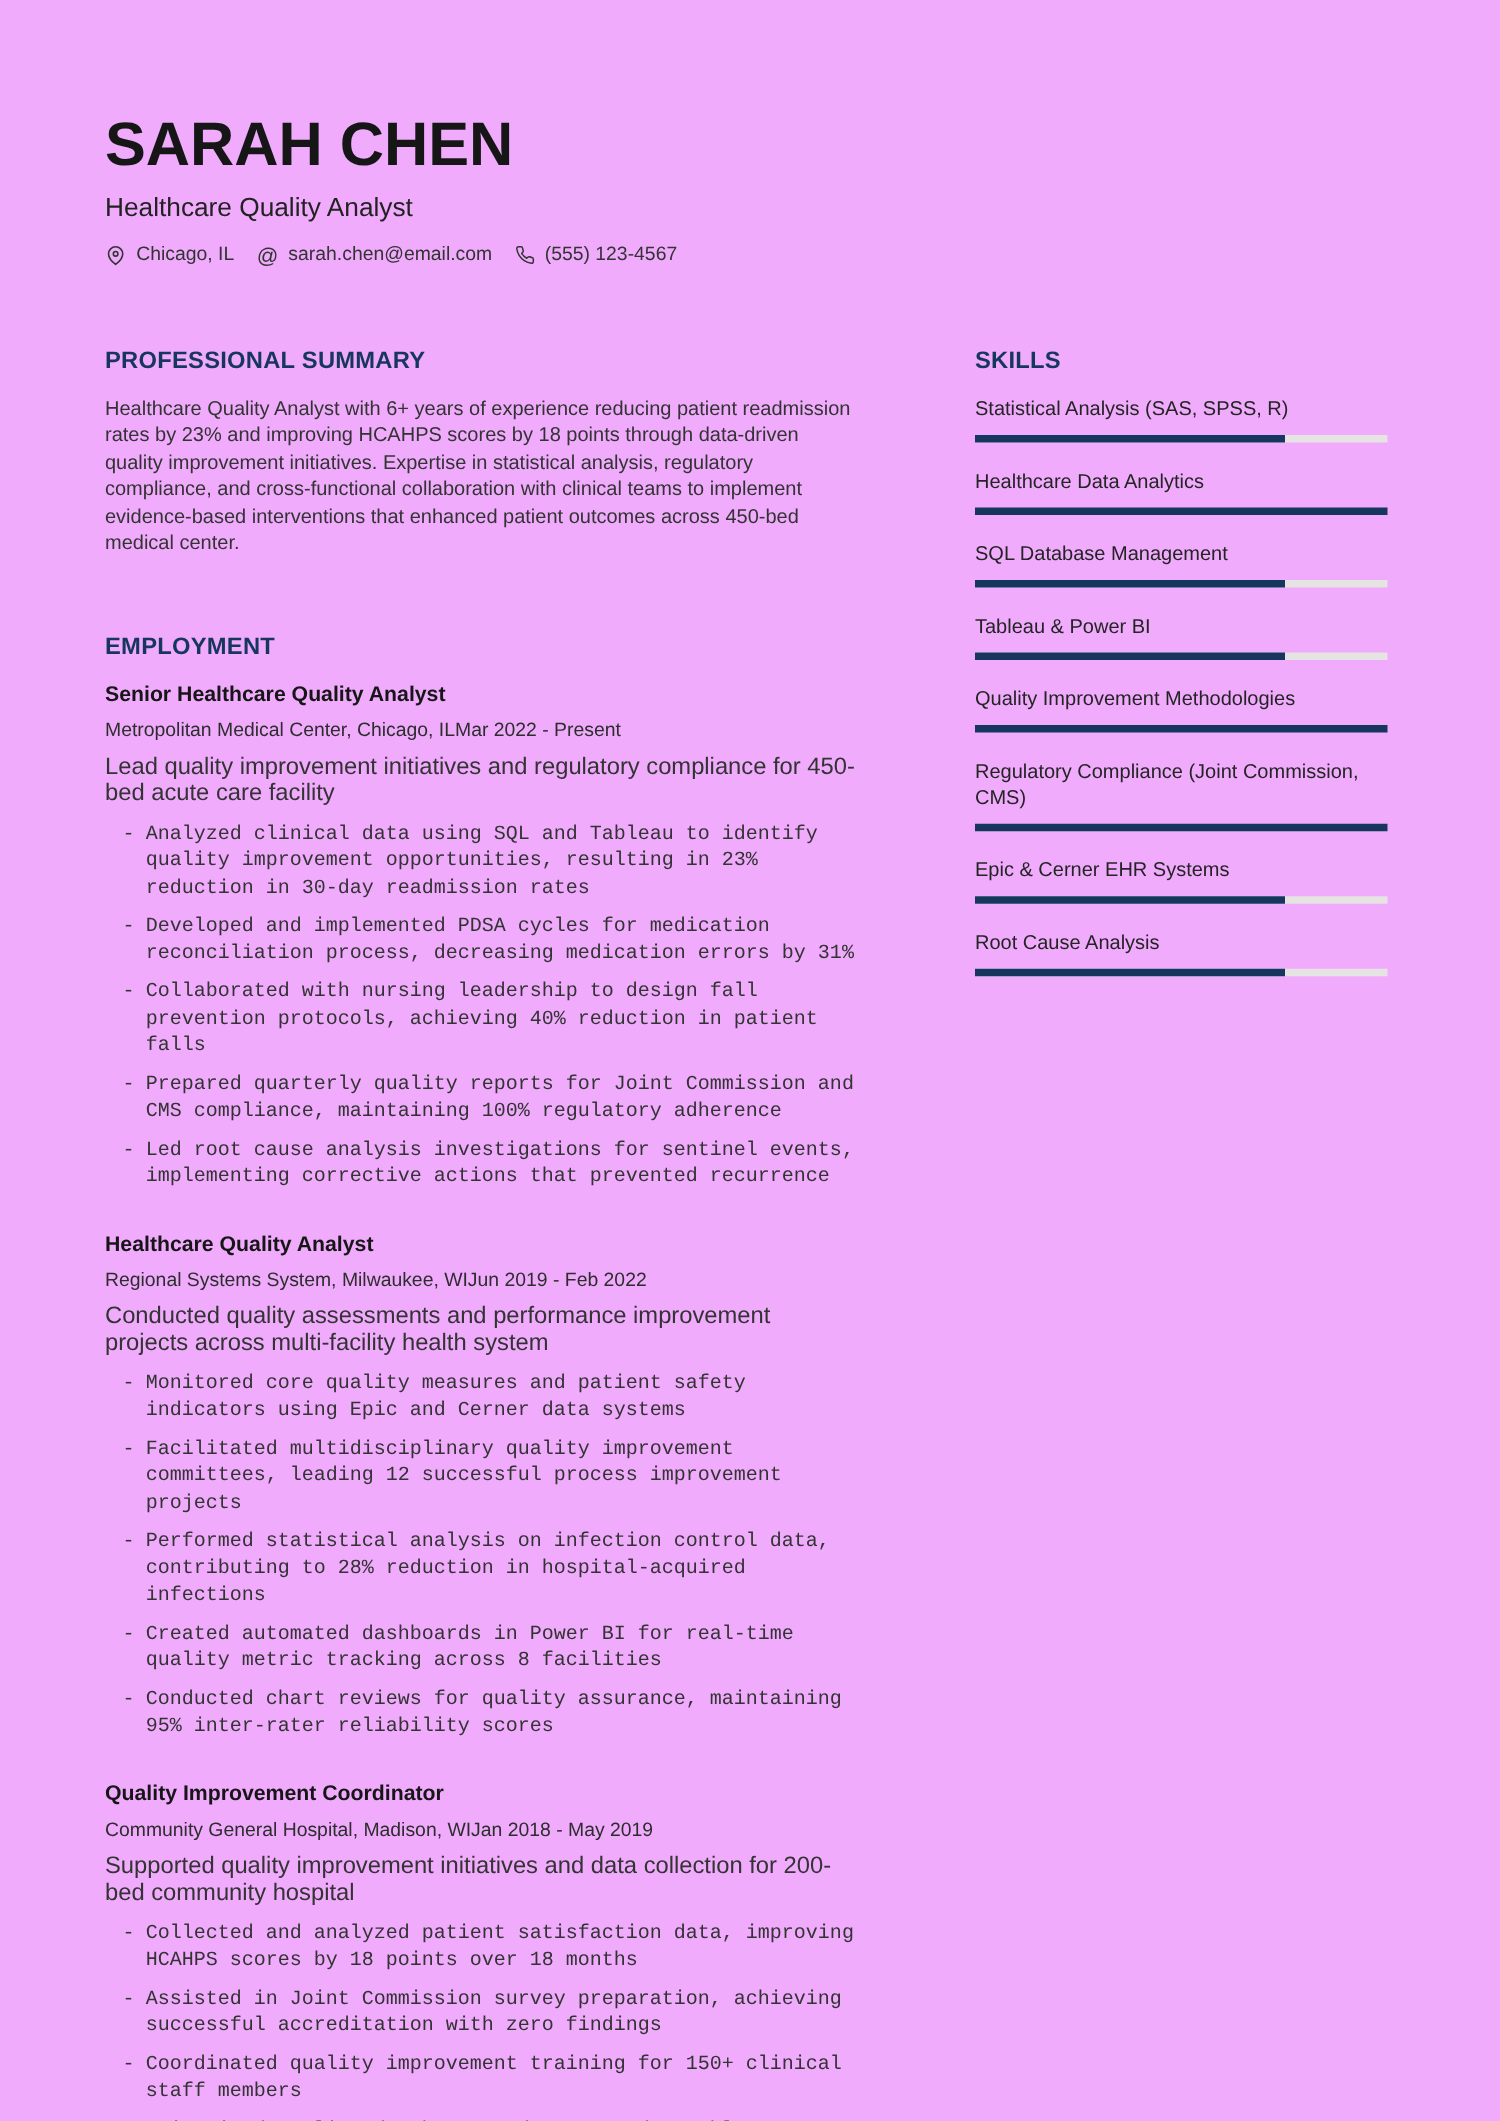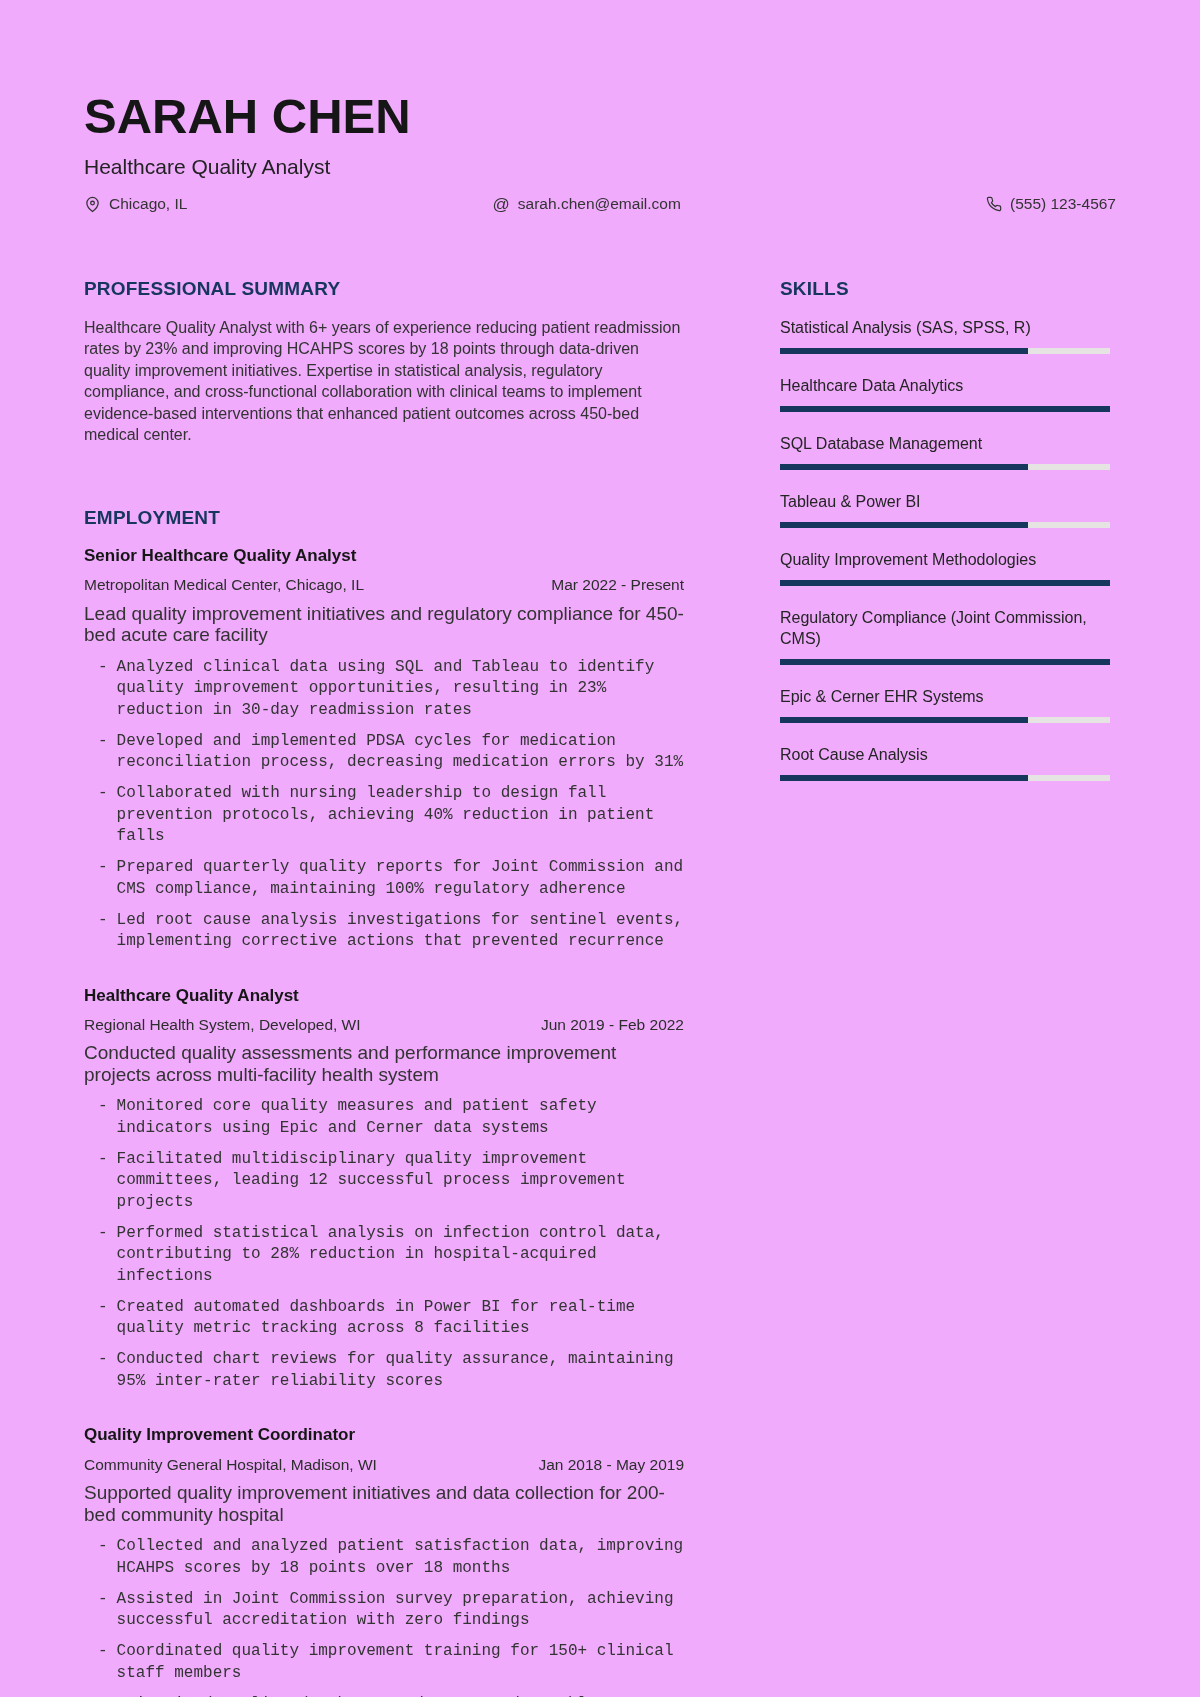--- a/index.html
+++ b/index.html
@@ -20,21 +20,21 @@
   
   .name{
     font-size:49px;font-weight:700;color:var(--text-dark);
     margin:0;line-height:1;letter-spacing:0;
   }
   .role{
     font-size:21px;color:#222222;margin-top:14px;line-height:1.1;
   }
   .contact{
     display:flex;align-items:center;gap:18px;margin-top:17px;
-    font-size:15.5px;color:#333333;justify-content:space-between;
+    font-size:15.5px;color:#333333;
   }
   .contact-item{display:flex;align-items:center;gap:8px;}
   .contact-item .icon{display:flex;align-items:center;}
   .at-glyph{font-size:17px;font-weight:400;color:#333;line-height:1;}
   
   .main{
     display:grid;
     grid-template-columns:600px 330px;
     column-gap:96px;
     margin-top:66px;
@@ -48,21 +48,21 @@
     font-size:16px;line-height:21.5px;margin:0;color:var(--text-body);
   }
   .employment-section{margin-top:62px;}
   .job{margin-top:33px;}
   .job:first-child{margin-top:0;}
   .job-title{
     font-size:17px;font-weight:700;color:var(--text-dark);
     margin:0 0 9px 0;line-height:1.2;
   }
   .job-meta{
-    display:flex;justify-content:space-between;align-items:baseline;
+    display:flex;align-items:baseline;
     font-size:15.5px;color:#2d2d2d;margin-bottom:8px;line-height:1.25;
   }
   .job-desc{
     font-size:19px;line-height:21.5px;margin:0 0 11px 0;color:var(--text-body);
   }
   .bullets{margin:0;padding:0;list-style:none;font-family:Liberation Mono, monospace;}
   .bullet{
     display:flex;gap:9px;padding-left:14px;
     font-size:16px;line-height:21.5px;margin-bottom:9.5px;color:var(--text-body);
   }
@@ -155,21 +155,21 @@
   <li class="bullet">
     <span class="dash"></span>
     <span class="bullet-text">Led root cause analysis investigations for sentinel events, implementing corrective actions that prevented recurrence</span>
   </li>
 </ul>
   </div>
 
   <div class="job">
     <h3 class="job-title">Healthcare Quality Analyst</h3>
     <div class="job-meta">
-      <span>Regional Health System, Developed, WI</span>
+      <span>Regional Systems System, Milwaukee, WI</span>
       <span>Jun 2019 - Feb 2022</span>
     </div>
     <p class="job-desc">Conducted quality assessments and performance improvement projects across multi-facility health system</p>
     <ul class="bullets">
   <li class="bullet">
     <span class="dash"></span>
     <span class="bullet-text">Monitored core quality measures and patient safety indicators using Epic and Cerner data systems</span>
   </li>
 
   <li class="bullet">

